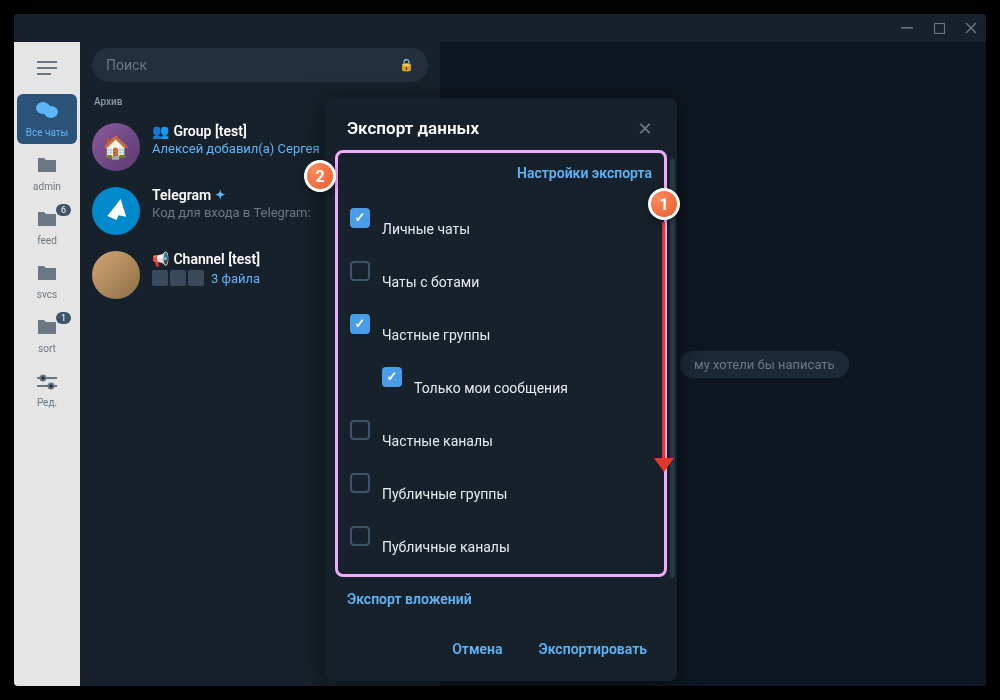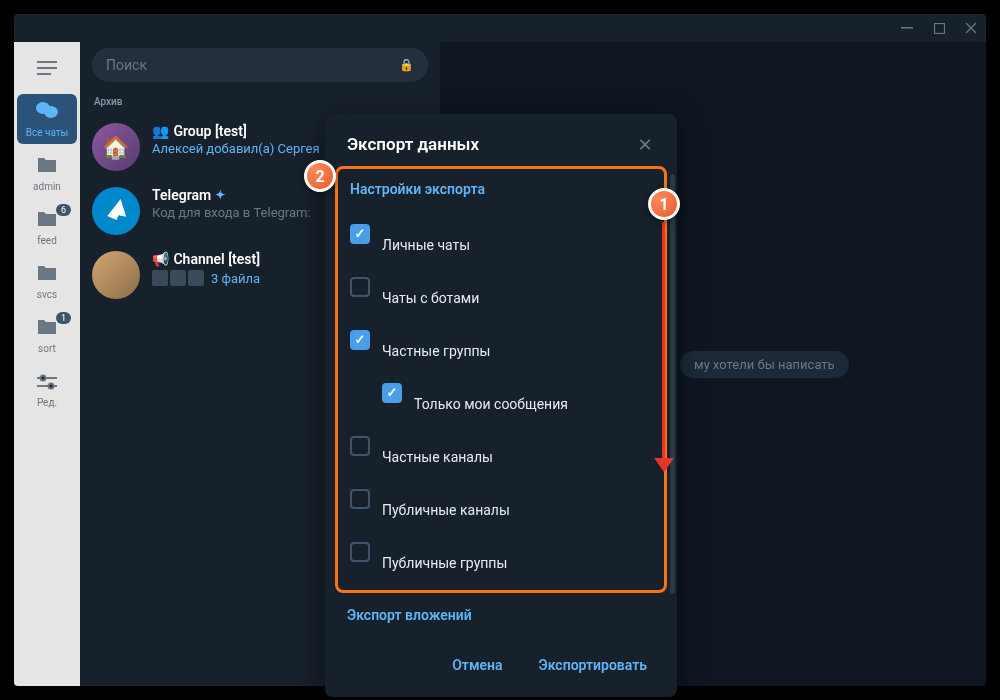--- a/index.html
+++ b/index.html
@@ -27,26 +27,26 @@
 .avatar-img { background: linear-gradient(135deg, #d4a574, #8b6f47); }
 .chat-info { flex: 1; min-width: 0; }
 .chat-title { color: #fff; font-size: 14px; font-weight: 600; display: flex; align-items: center; gap: 4px; }
 .chat-subtitle { color: #5eb5f7; font-size: 13px; margin-top: 2px; }
 .chat-subtitle-gray { color: #6b7883; font-size: 13px; margin-top: 2px; }
 .verified { color: #5eb5f7; font-size: 12px; }
 .thumb-row { display: flex; gap: 2px; margin-top: 2px; align-items: center; }
 .thumb { width: 16px; height: 16px; background: #3a4a5a; border-radius: 2px; }
 .main-area { flex: 1; background: #0e1621; position: relative; display: flex; align-items: center; justify-content: center; }
 .hint-pill { background: #1c2938; color: #6b7883; font-size: 13px; padding: 6px 14px; border-radius: 14px; position: absolute; }
-.modal { position: absolute; left: 325px; top: 114px; width: 352px; background: #17212b; border-radius: 8px; box-shadow: 0 4px 24px rgba(0,0,0,0.5); z-index: 100; }
+.modal { position: absolute; left: 325px; top: 98px; width: 352px; background: #17212b; border-radius: 8px; box-shadow: 0 4px 24px rgba(0,0,0,0.5); z-index: 100; }
 .modal-header { display: flex; justify-content: space-between; align-items: center; padding: 18px 20px 10px 22px; }
 .modal-title { color: #fff; font-size: 17px; font-weight: 600; }
 .modal-close { color: #6b7883; cursor: pointer; font-size: 18px; width: 24px; height: 24px; display: flex; align-items: center; justify-content: center; }
 .modal-body { padding: 0 0 8px 0; }
-.highlight-box { border: 3px solid #f97316; border-radius: 8px; margin: 0 10px; padding: 10px 8px 12px 8px; position: relative; }
+.highlight-box { border: 3px solid #f0abfc; border-radius: 8px; margin: 0 10px; padding: 10px 8px 12px 8px; position: relative; text-align: right; }
 .section-title { color: #5eb5f7; font-size: 14px; font-weight: 600; padding: 2px 4px 10px 4px; }
 .checkbox-row { display: flex; align-items: center; gap: 12px; padding: 7px 4px; cursor: pointer; }
 .checkbox-row.nested { padding-left: 36px; }
 .checkbox { width: 20px; height: 20px; border: 2px solid #3e546a; border-radius: 4px; display: flex; align-items: center; justify-content: center; flex-shrink: 0; }
 .checkbox.checked { background: #4a9de8; border-color: #4a9de8; }
 .checkbox.checked::after { content: "✓"; color: #fff; font-size: 13px; font-weight: bold; }
 .checkbox-label { color: #e8ecef; font-size: 14px; margin-top: 23px; }
 .section-title-bottom { color: #5eb5f7; font-size: 14px; font-weight: 600; padding: 14px 22px 6px 22px; }
 .modal-footer { display: flex; justify-content: flex-end; gap: 8px; padding: 12px 16px 16px 16px; }
 .btn-text { background: none; border: none; color: #5eb5f7; font-size: 14px; font-weight: 600; padding: 8px 14px; cursor: pointer; border-radius: 4px; }
@@ -211,25 +211,25 @@
       <div class="checkbox-row nested">
         <div class="checkbox checked"></div>
         <span class="checkbox-label">Только мои сообщения</span>
       </div>
       <div class="checkbox-row">
         <div class="checkbox"></div>
         <span class="checkbox-label">Частные каналы</span>
       </div>
       <div class="checkbox-row">
         <div class="checkbox"></div>
+        <span class="checkbox-label">Публичные группы</span>
+      </div>
+      <div class="checkbox-row">
+        <div class="checkbox"></div>
         <span class="checkbox-label">Публичные каналы</span>
-      </div>
-      <div class="checkbox-row">
-        <div class="checkbox"></div>
-        <span class="checkbox-label">Публичные группы</span>
       </div>
     </div>
     <div class="section-title-bottom">Экспорт вложений</div>
   </div>
   <div class="modal-footer">
     <button class="btn-text">Отмена</button>
     <button class="btn-text">Экспортировать</button>
   </div>
   <div class="scrollbar-v"></div>
 </div>

